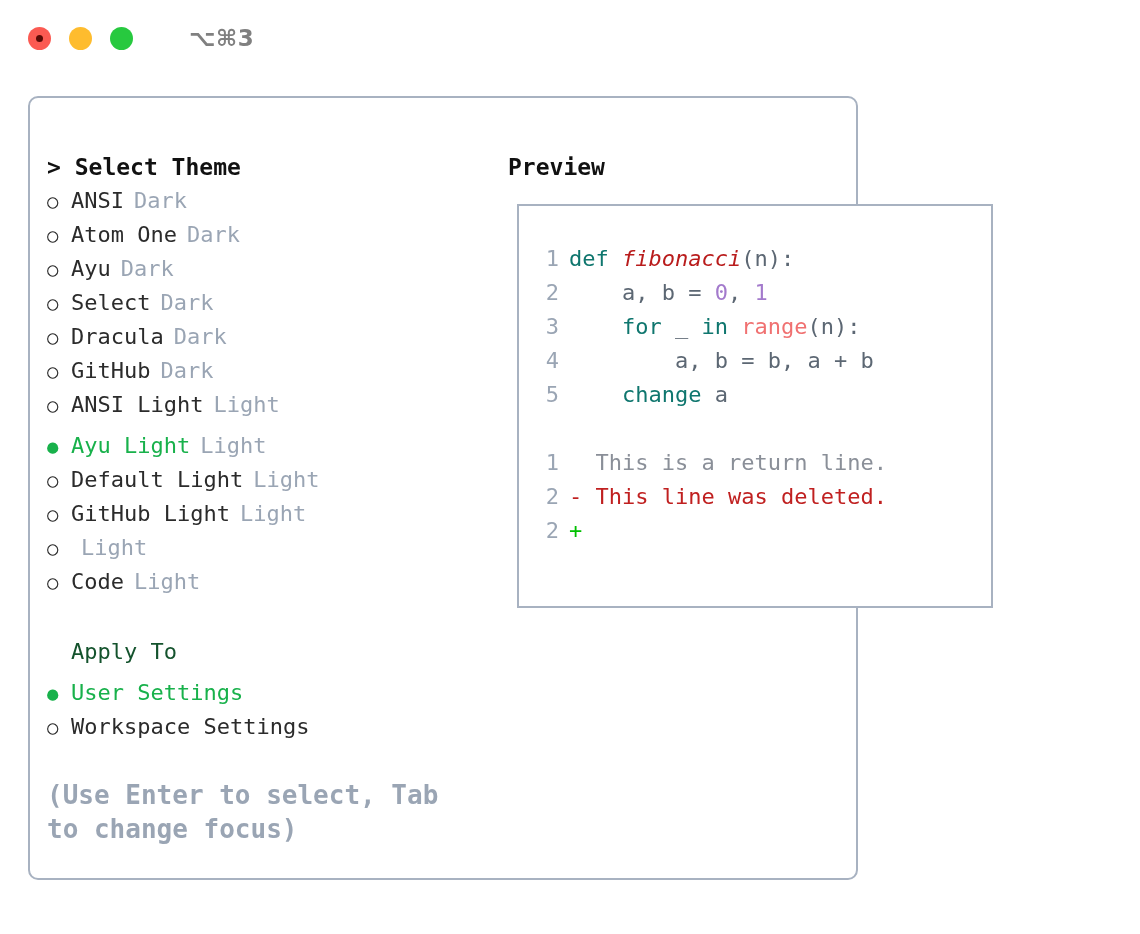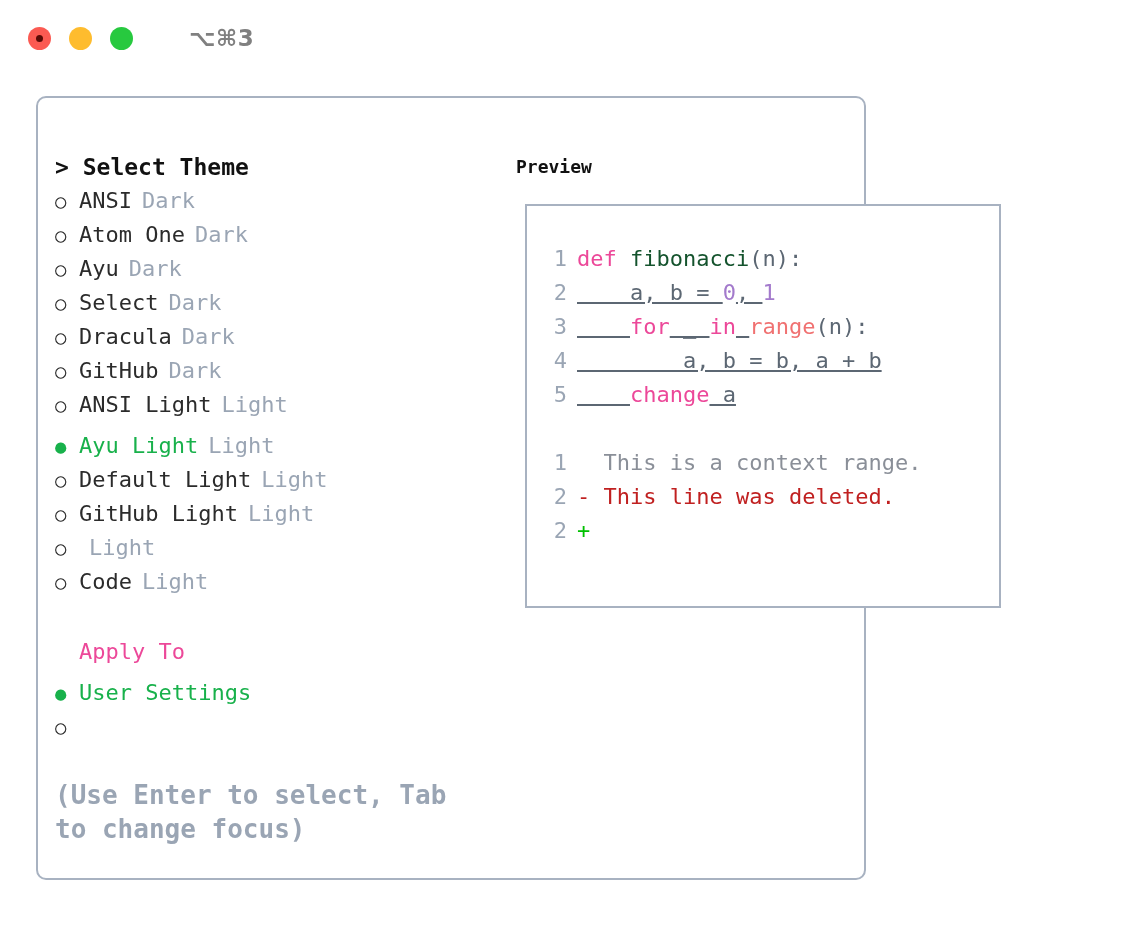--- a/index.html
+++ b/index.html
@@ -70,21 +70,21 @@
     font-weight: bold;
     color: #808080;
     letter-spacing: 0.5px;
     font-family: "DejaVu Sans", "Liberation Sans", sans-serif;
     white-space: nowrap;
   }
 
   
   .card {
     position: absolute;
-    left: 36px;
+    left: 28px;
     top: 96px;
     width: 830px;
     height: 784px;
     border: 2px solid #a8b2c1;
     border-radius: 10px;
     box-sizing: border-box;
     background: #ffffff;
   }
 
   .card-inner {
@@ -136,21 +136,21 @@
     color: #9aa5b4;
     margin-left: 10px;
     text-align: center;
   }
 
   .spacer-block { height: 36px; }
 
   .apply-head {
     font-size: 22px;
     line-height: 34px;
-    color: #ec4899;
+    color: #14532d;
     padding-left: 24px;
     white-space: pre;
   }
 
   .hint {
     margin-top: 34px;
     font-size: 26px;
     line-height: 34px;
     color: #9aa5b4;
     width: 408px;
@@ -160,21 +160,21 @@
   }
 
   
   .right-col {
     flex: 1;
     padding: 52px 0 0 0;
     box-sizing: border-box;
     position: relative;
   }
   .preview-head {
-    font-size: 18px;
+    font-size: 23px;
     font-weight: bold;
     color: #111111;
     line-height: 34px;
     margin-left: 10px;
   }
   .preview-box {
     position: absolute;
     left: 19px;
     top: 106px;
     width: 476px;
@@ -194,26 +194,26 @@
   }
   .lnum {
     width: 34px;
     flex: none;
     text-align: right;
     color: #9aa5b4;
     padding-right: 10px;
     box-sizing: border-box;
   }
 
-  .tok-kw   { color: #ec4899; }
-  .tok-fn   { color: #14532d; }
+  .tok-kw   { color: #0f766e; }
+  .tok-fn   { color: #b91c1c; font-style: italic; }
   .tok-num  { color: #a37acc; }
   .tok-call { color: #f07171; }
   .tok-punc { color: #5c6773; }
-  .tok-plain{ color: #5c6773; text-decoration: underline; }
+  .tok-plain{ color: #5c6773; }
 
   .blank-line { height: 34px; }
 
   .diff-ctx { color: #8a8f98; }
   .diff-del { color: #c02020; }
   .diff-add { color: #00c000; }
 </style>
 </head>
 <body>
 
@@ -247,40 +247,40 @@
             <div class="opt"><span class="bullet">○</span><span class="opt-label">GitHub Light</span><span class="opt-tag">Light</span></div>
             <div class="opt"><span class="bullet">○</span><span class="opt-tag">Light</span></div>
             <div class="opt"><span class="bullet">○</span><span class="opt-label">Code</span><span class="opt-tag">Light</span></div>
           </div>
 
         <div class="spacer-block"></div>
 
         <div class="apply-head">Apply To</div>
         <div class="opt-list" id="apply-options">
             <div class="opt selected"><span class="bullet">●</span><span class="opt-label">User Settings</span></div>
-            <div class="opt"><span class="bullet">○</span></div>
+            <div class="opt"><span class="bullet">○</span><span class="opt-label">Workspace Settings</span></div>
           </div>
 
         <div class="hint">(Use Enter to select, Tab to change focus)</div>
       </div>
 
       <div class="right-col">
         <div class="preview-head">Preview</div>
 
         <div class="preview-box">
           <div id="code-block">
               <div class="code-line"><span class="lnum">1</span><span><span class="tok-kw">def </span><span class="tok-fn">fibonacci</span><span class="tok-punc">(n):</span></span></div>
               <div class="code-line"><span class="lnum">2</span><span><span class="tok-plain">    a, b = </span><span class="tok-num">0</span><span class="tok-plain">, </span><span class="tok-num">1</span></span></div>
               <div class="code-line"><span class="lnum">3</span><span><span class="tok-plain">    </span><span class="tok-kw">for</span><span class="tok-plain"> _ </span><span class="tok-kw">in</span><span class="tok-plain"> </span><span class="tok-call">range</span><span class="tok-punc">(n):</span></span></div>
               <div class="code-line"><span class="lnum">4</span><span><span class="tok-plain">        a, b = b, a + b</span></span></div>
               <div class="code-line"><span class="lnum">5</span><span><span class="tok-plain">    </span><span class="tok-kw">change</span><span class="tok-plain"> a</span></span></div>
             </div>
           <div class="blank-line"></div>
           <div id="diff-block">
-              <div class="code-line"><span class="lnum">1</span><span class="diff-ctx">  </span><span class="diff-ctx">This is a context range.</span></div>
+              <div class="code-line"><span class="lnum">1</span><span class="diff-ctx">  </span><span class="diff-ctx">This is a return line.</span></div>
               <div class="code-line"><span class="lnum">2</span><span class="diff-del">- </span><span class="diff-del">This line was deleted.</span></div>
               <div class="code-line"><span class="lnum">2</span><span class="diff-add">+ </span></div>
             </div>
         </div>
       </div>
 
     </div>
   </div>
 </div>
 

